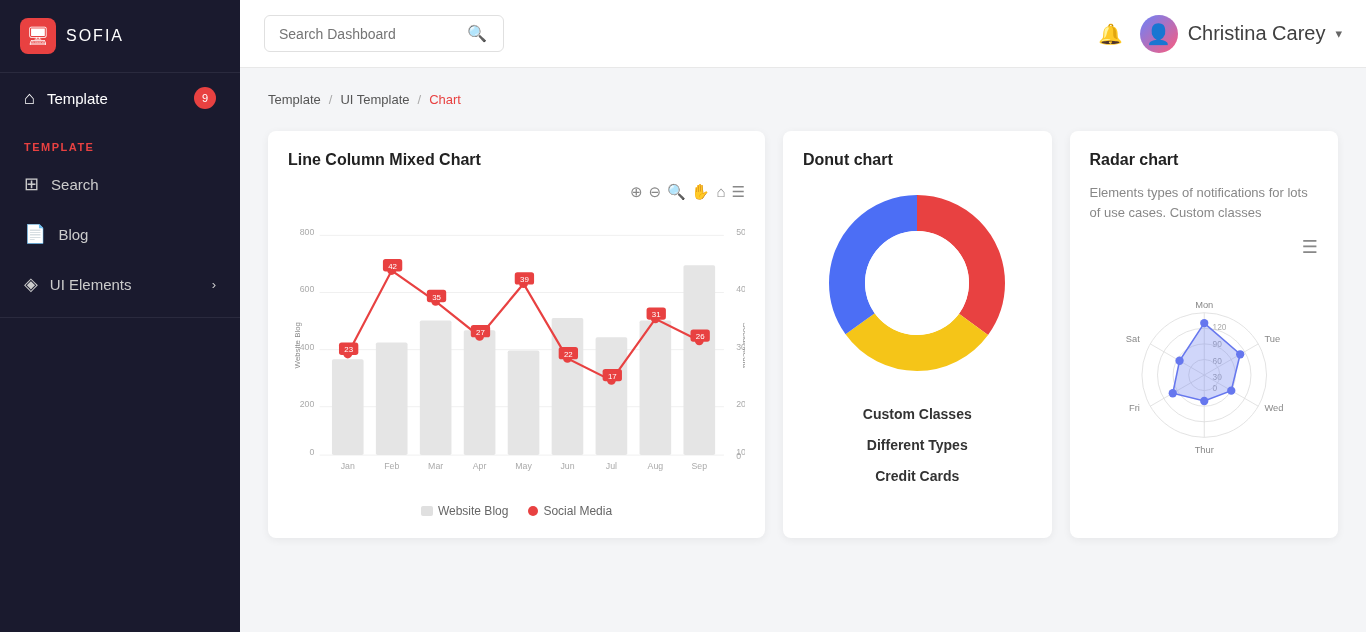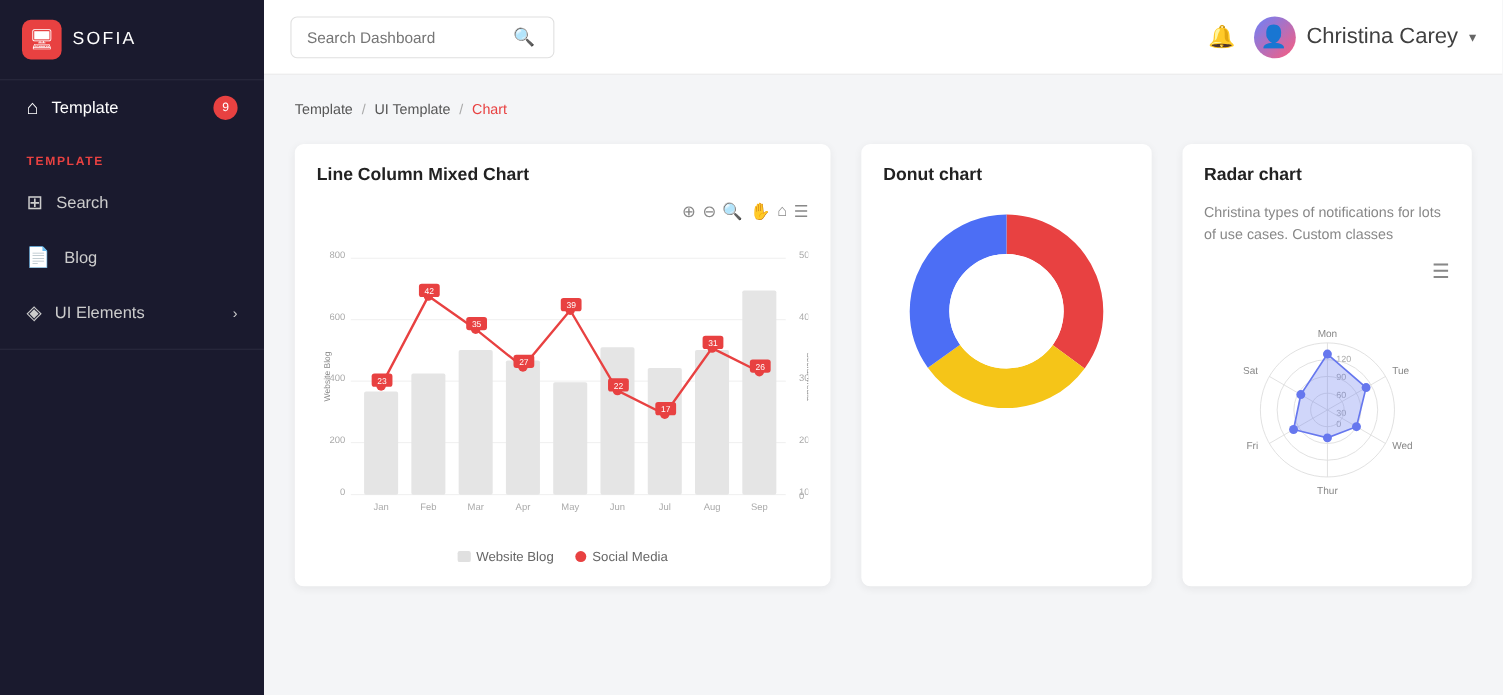--- a/index.html
+++ b/index.html
@@ -149,21 +149,21 @@
       font-size: 13px;
       margin-bottom: 24px;
     }
     .breadcrumb-item { color: #555; }
     .breadcrumb-sep { color: #aaa; }
     .breadcrumb-item.active { color: #e84141; }
 
     
     .charts-row {
       display: flex;
-      gap: 28px;
+      gap: 18px;
       flex-wrap: nowrap;
     }
     .chart-card {
       background: #fff;
       border-radius: 8px;
       padding: 20px;
       box-shadow: 0 2px 8px rgba(0,0,0,0.06);
     }
     .chart-card.large { flex: 2; min-width: 0; }
     .chart-card.medium { flex: 1; min-width: 0; }
@@ -410,26 +410,31 @@
           <svg width="200" height="200" viewBox="0 0 200 200">
 
             <circle cx="100" cy="100" r="70" fill="none" stroke="#e84141" stroke-width="36" stroke-dasharray="153.9 285.9" stroke-dashoffset="0" transform="rotate(-90 100 100)"></circle>
 
             <circle cx="100" cy="100" r="70" fill="none" stroke="#f5c518" stroke-width="36" stroke-dasharray="131.9 307.9" stroke-dashoffset="-153.9" transform="rotate(-90 100 100)"></circle>
 
             <circle cx="100" cy="100" r="70" fill="none" stroke="#4c6ef5" stroke-width="36" stroke-dasharray="153.9 285.9" stroke-dashoffset="-285.8" transform="rotate(-90 100 100)"></circle>
 
             <circle cx="100" cy="100" r="52" fill="#fff"></circle>
           </svg>
+          <div class="donut-legend">
+            <div>Custom Classes</div>
+            <div>Different Types</div>
+            <div>Credit Cards</div>
+          </div>
         </div>
       </div>
 
       <div class="chart-card small">
         <div class="chart-title">Radar chart</div>
-        <div class="chart-subtitle">Christina types of notifications for lots of use cases. Custom classes</div>
+        <div class="chart-subtitle">Elements types of notifications for lots of use cases. Custom classes</div>
         <div class="radar-menu-icon">☰</div>
         <div>
           <svg width="100%" viewBox="0 0 220 200">
 
             <text x="118" y="62" font-size="8" fill="#aaa">120</text>
             <text x="118" y="78" font-size="8" fill="#aaa">90</text>
             <text x="118" y="94" font-size="8" fill="#aaa">60</text>
             <text x="118" y="110" font-size="8" fill="#aaa">30</text>
             <text x="118" y="120" font-size="8" fill="#aaa">0</text>
 

